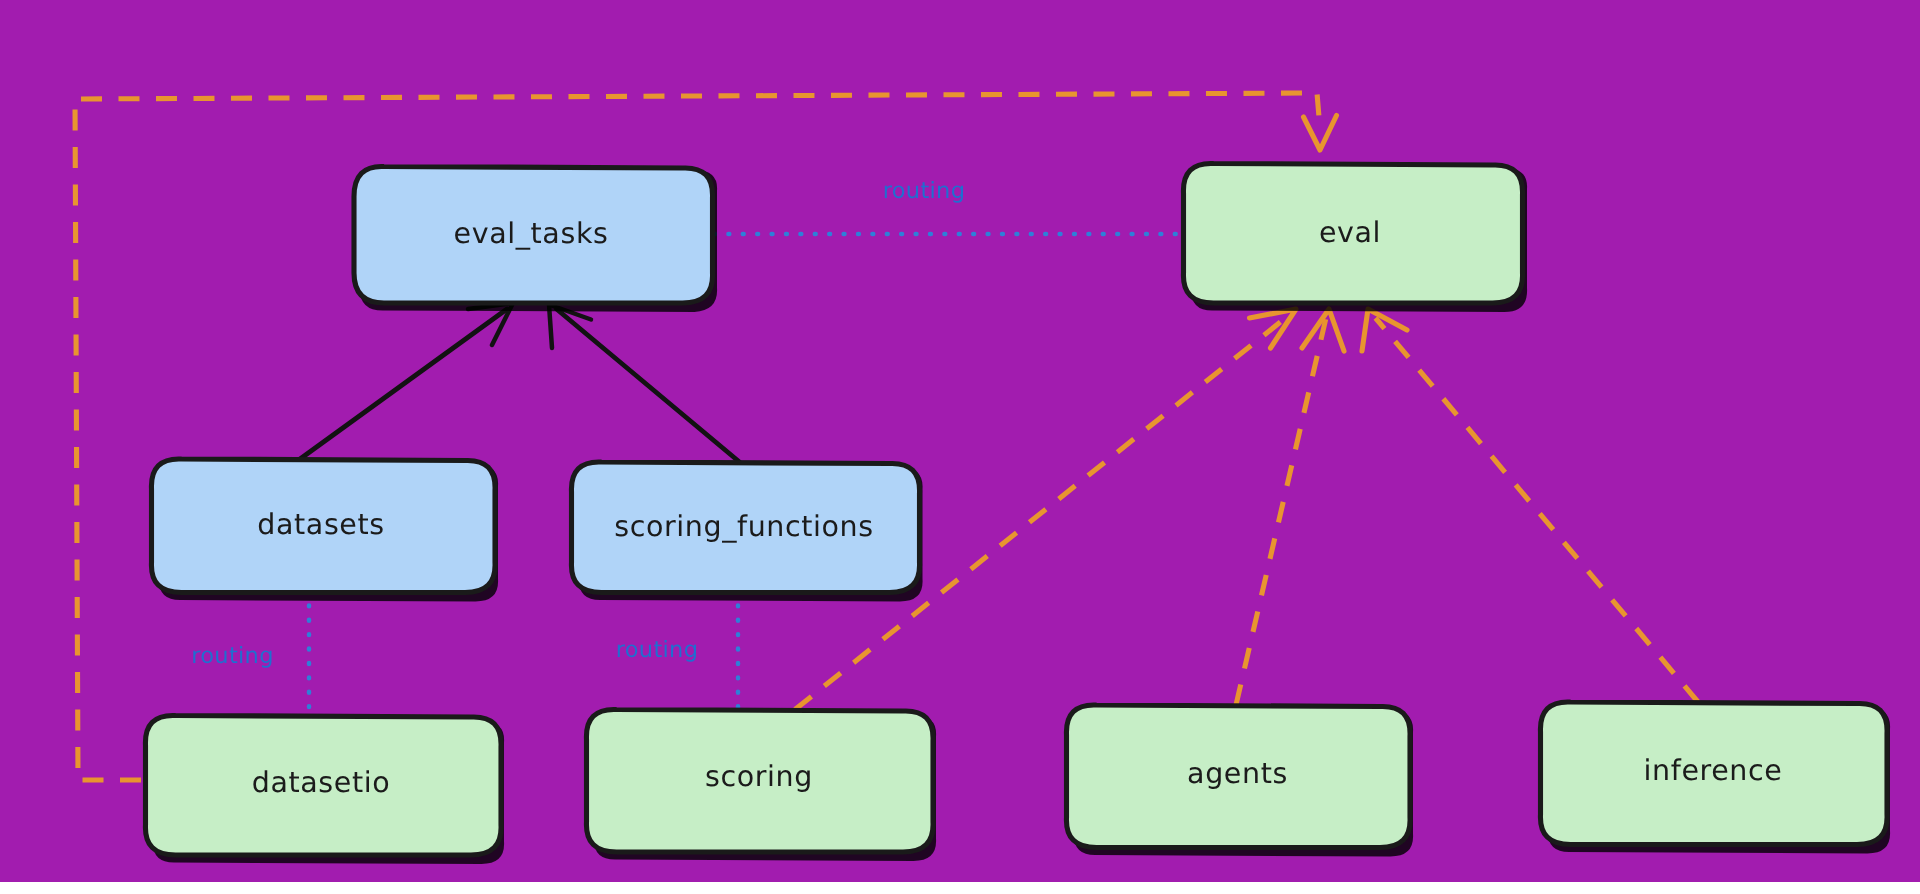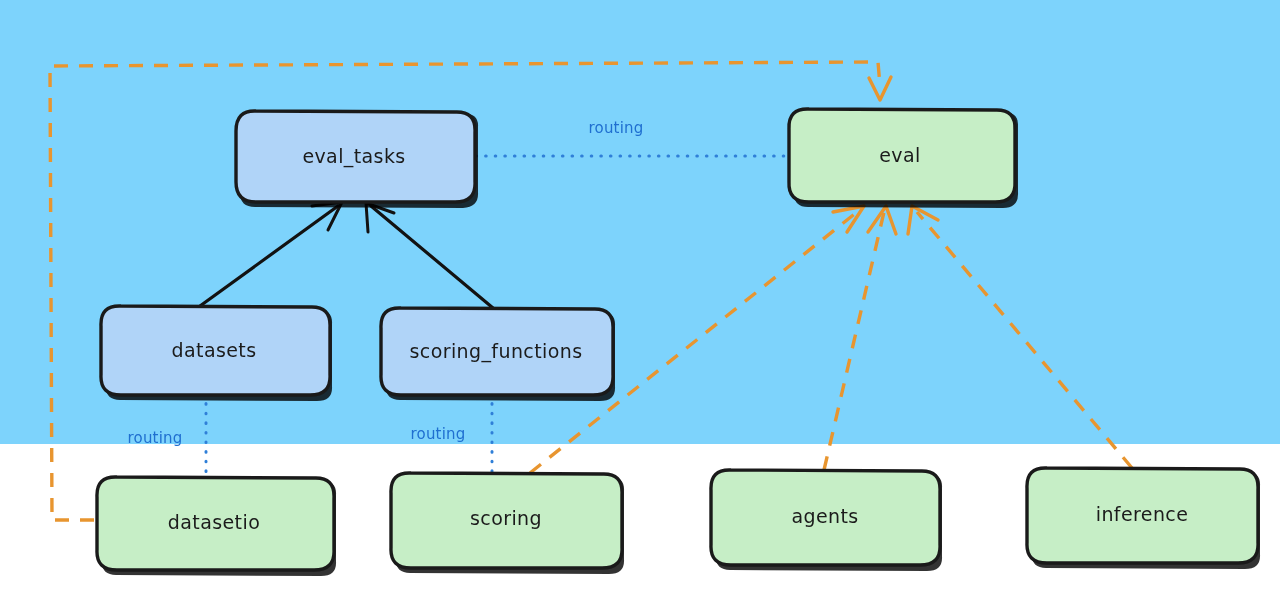--- a/index.html
+++ b/index.html
@@ -9,22 +9,22 @@
   }
   body {
     width: 1280px;
     height: 596px;
     overflow: hidden;
     font-family: "DejaVu Sans", sans-serif;
   }
   #diagram-root {
     position: relative;
     width: 1280px;
-    height: 444px;
-    background: #7dd3fc;
+    height: 588px;
+    background: #a21caf;
   }
   #diagram-svg {
     position: absolute;
     top: 0;
     left: 0;
     width: 1280px;
     height: 596px;
     display: block;
   }
   .node-label {

